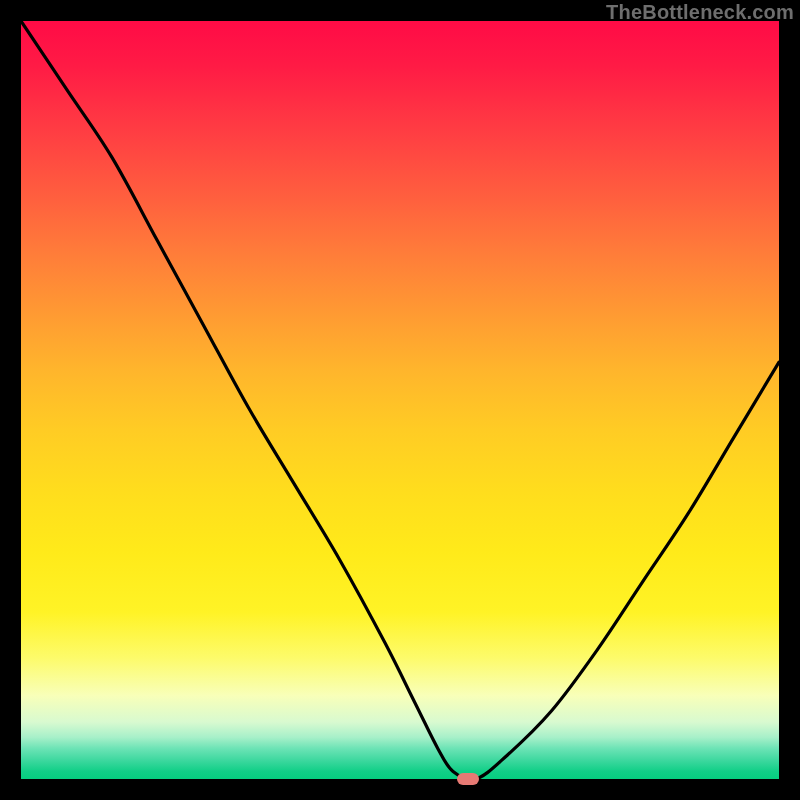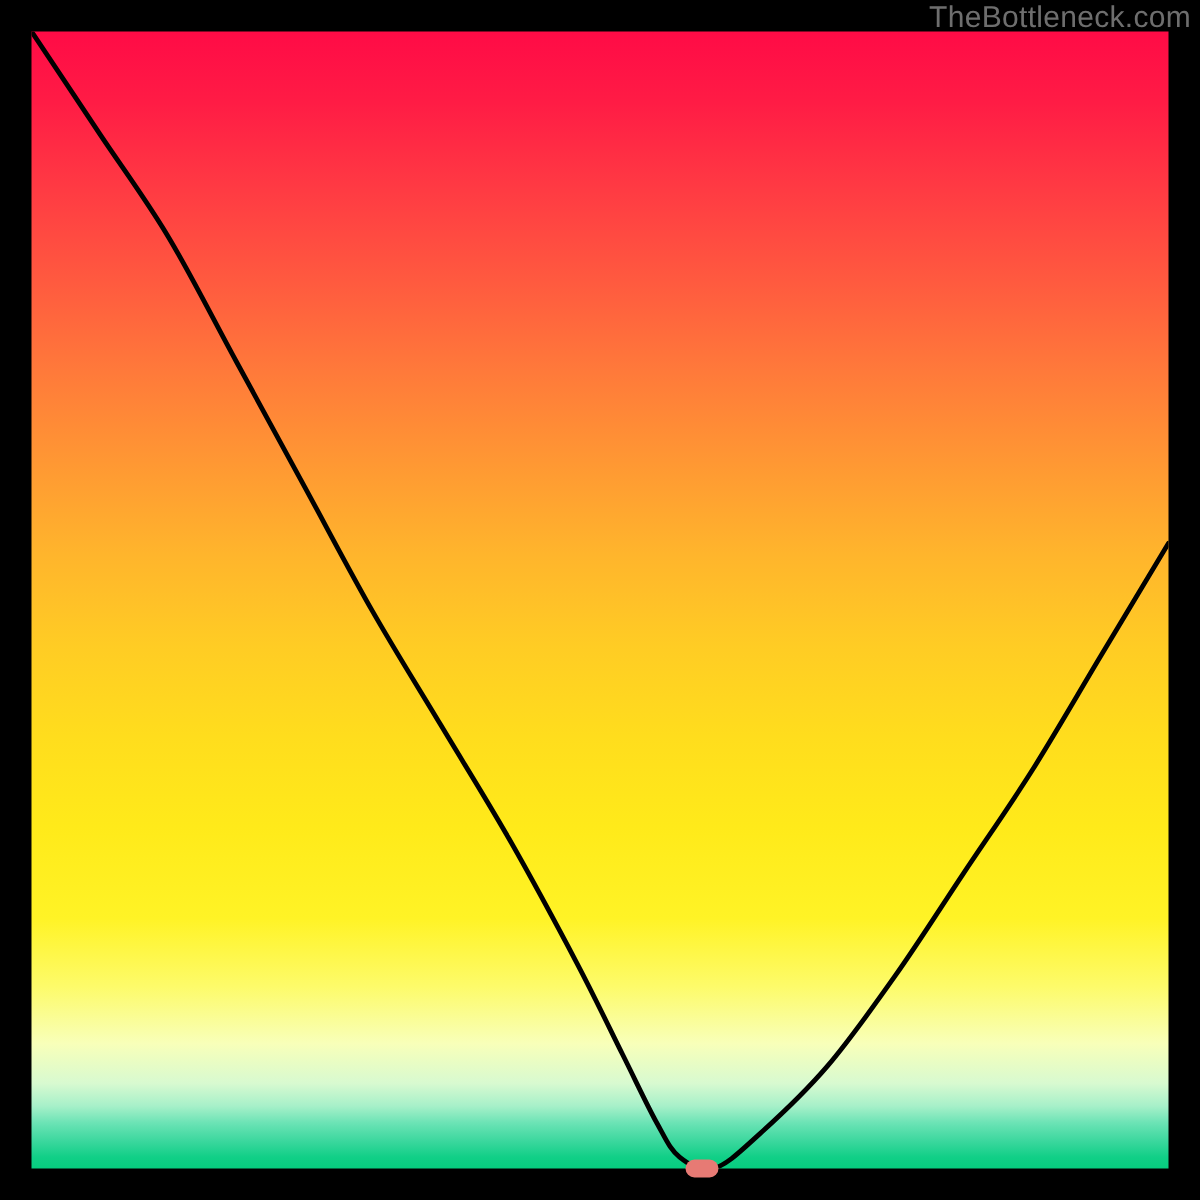--- a/index.html
+++ b/index.html
@@ -44,21 +44,21 @@
       #3ed89f 97.5%,
       #11cf87 99%,
       #06ce7f 100%
     );
   }
   .watermark {
     position: absolute;
     top: 1px;
     right: 6px;
     font-size: 20px;
-    font-weight: 400;
+    font-weight: 700;
     color: #6e6e6e;
     letter-spacing: 0.2px;
     z-index: 5;
   }
   svg.curve {
     position: absolute;
     left: 21px;
     top: 21px;
     width: 758px;
     height: 758px;

